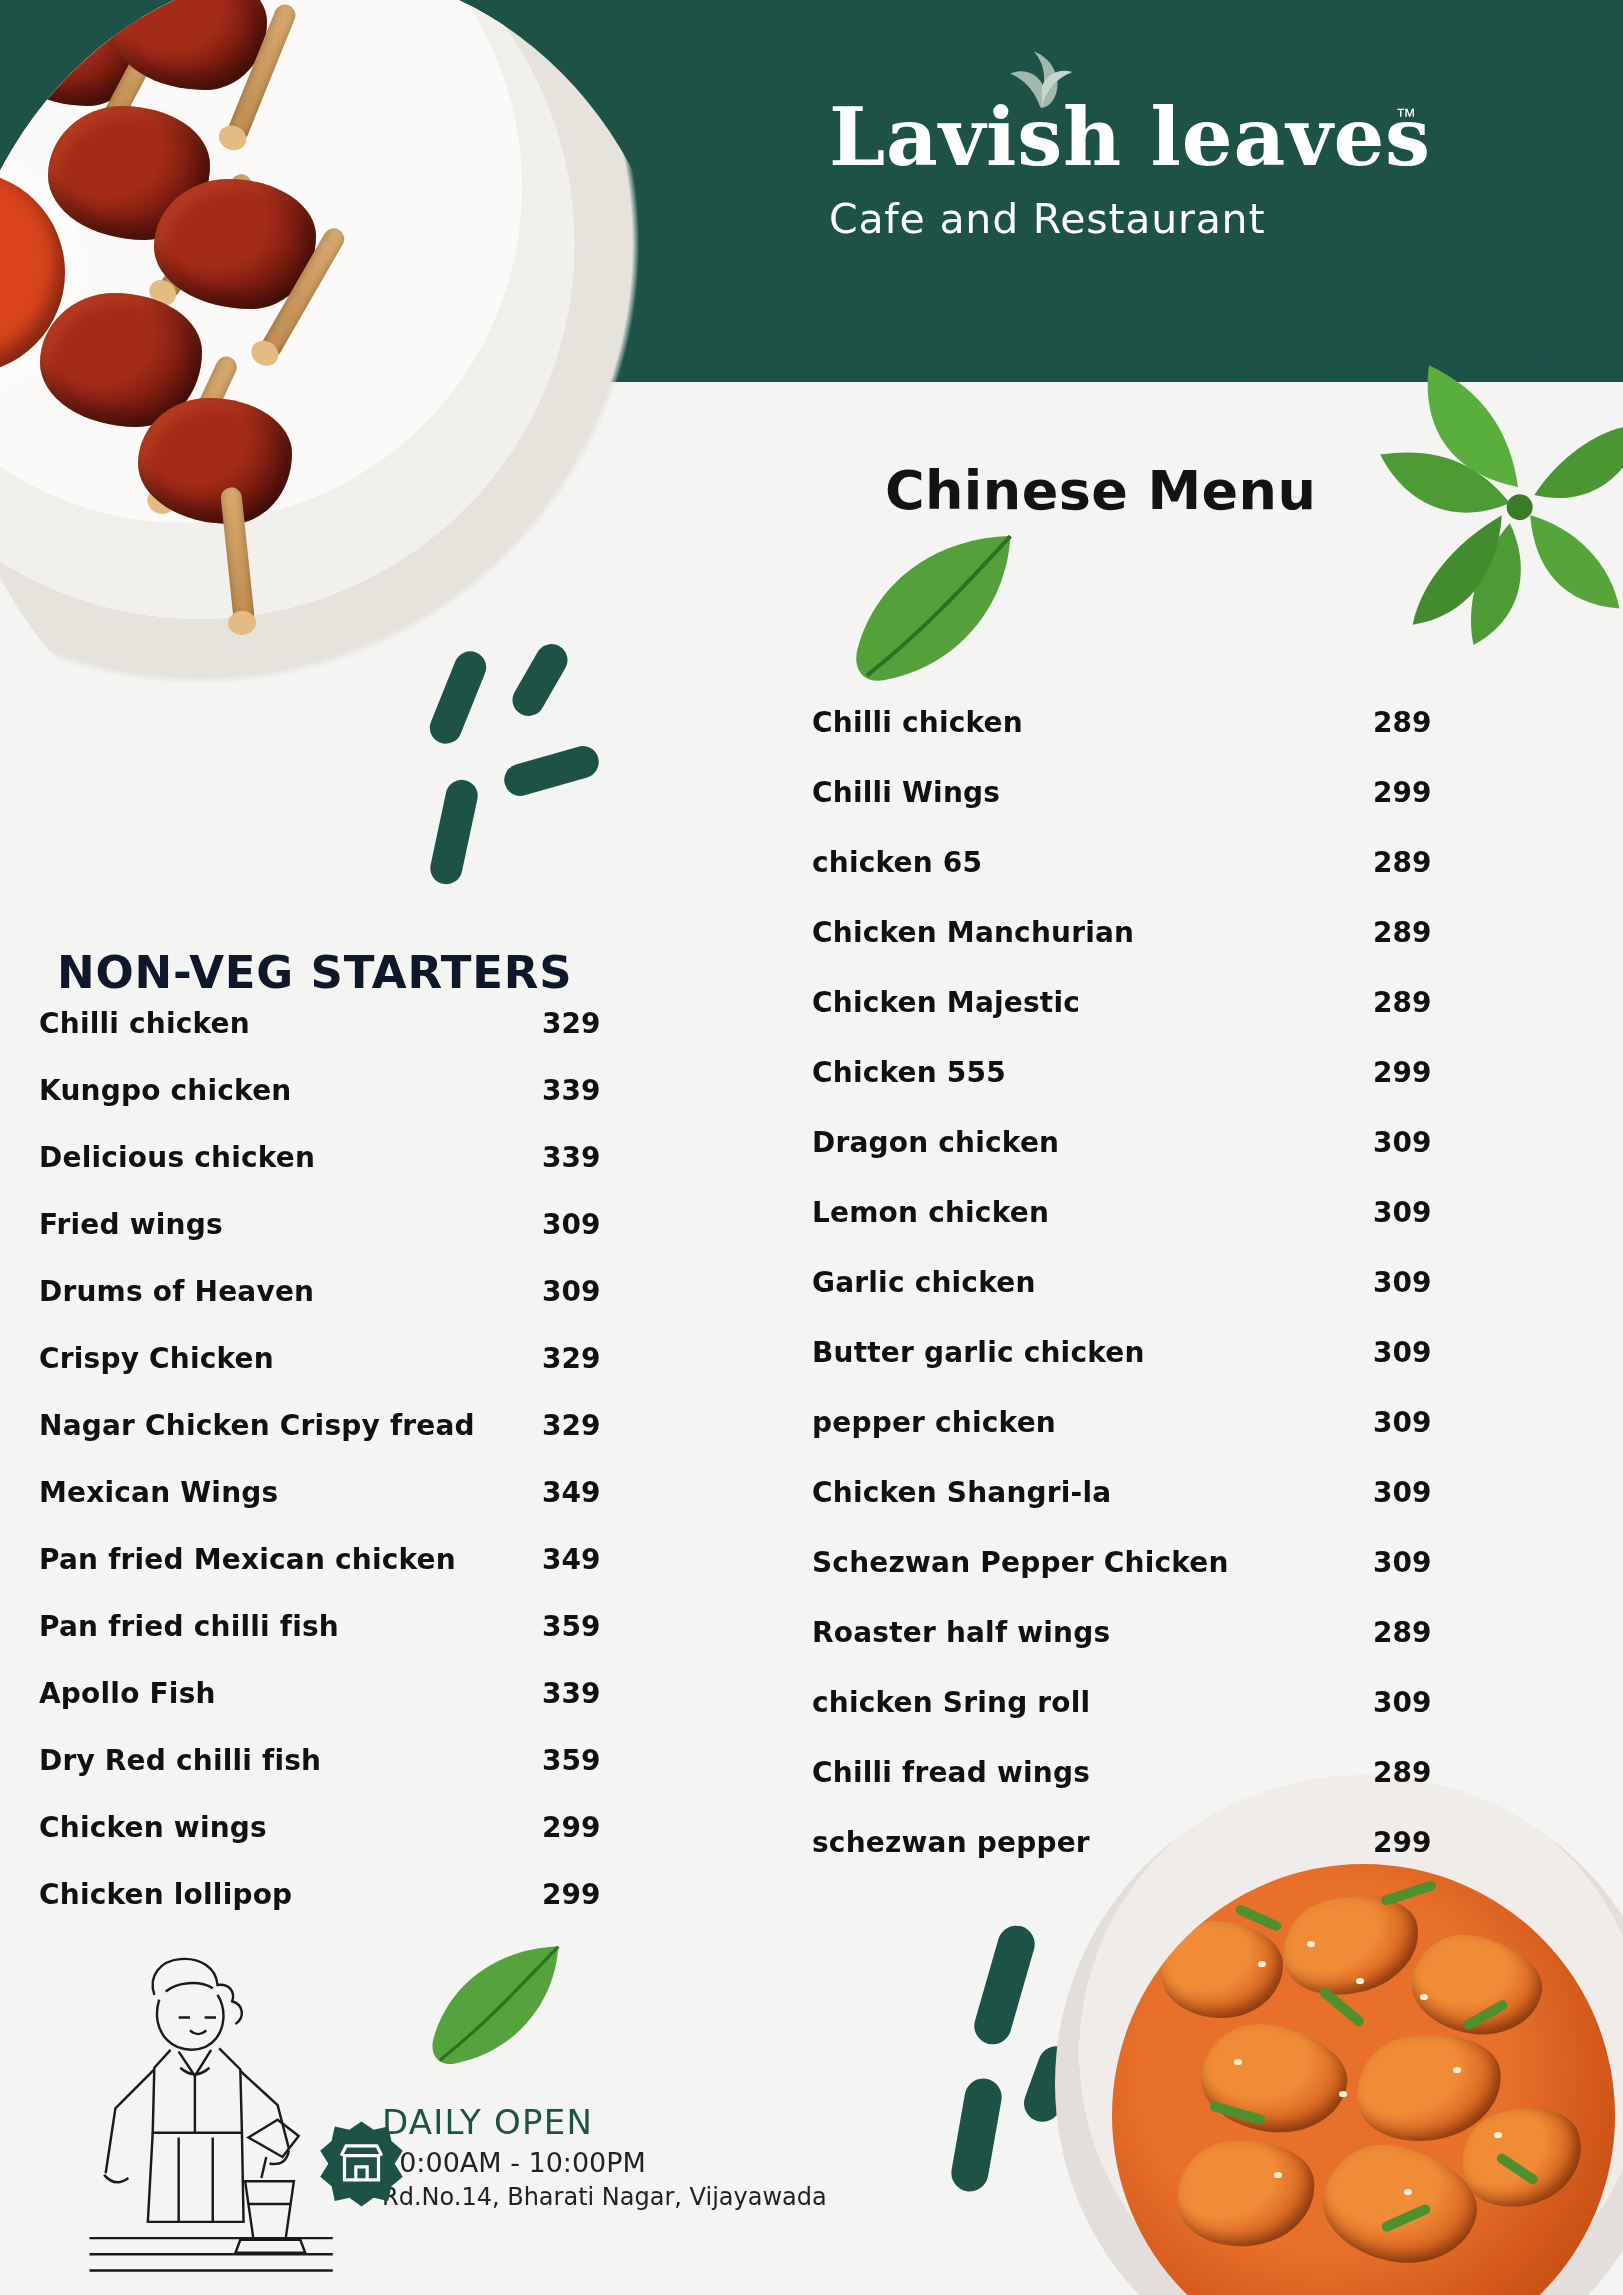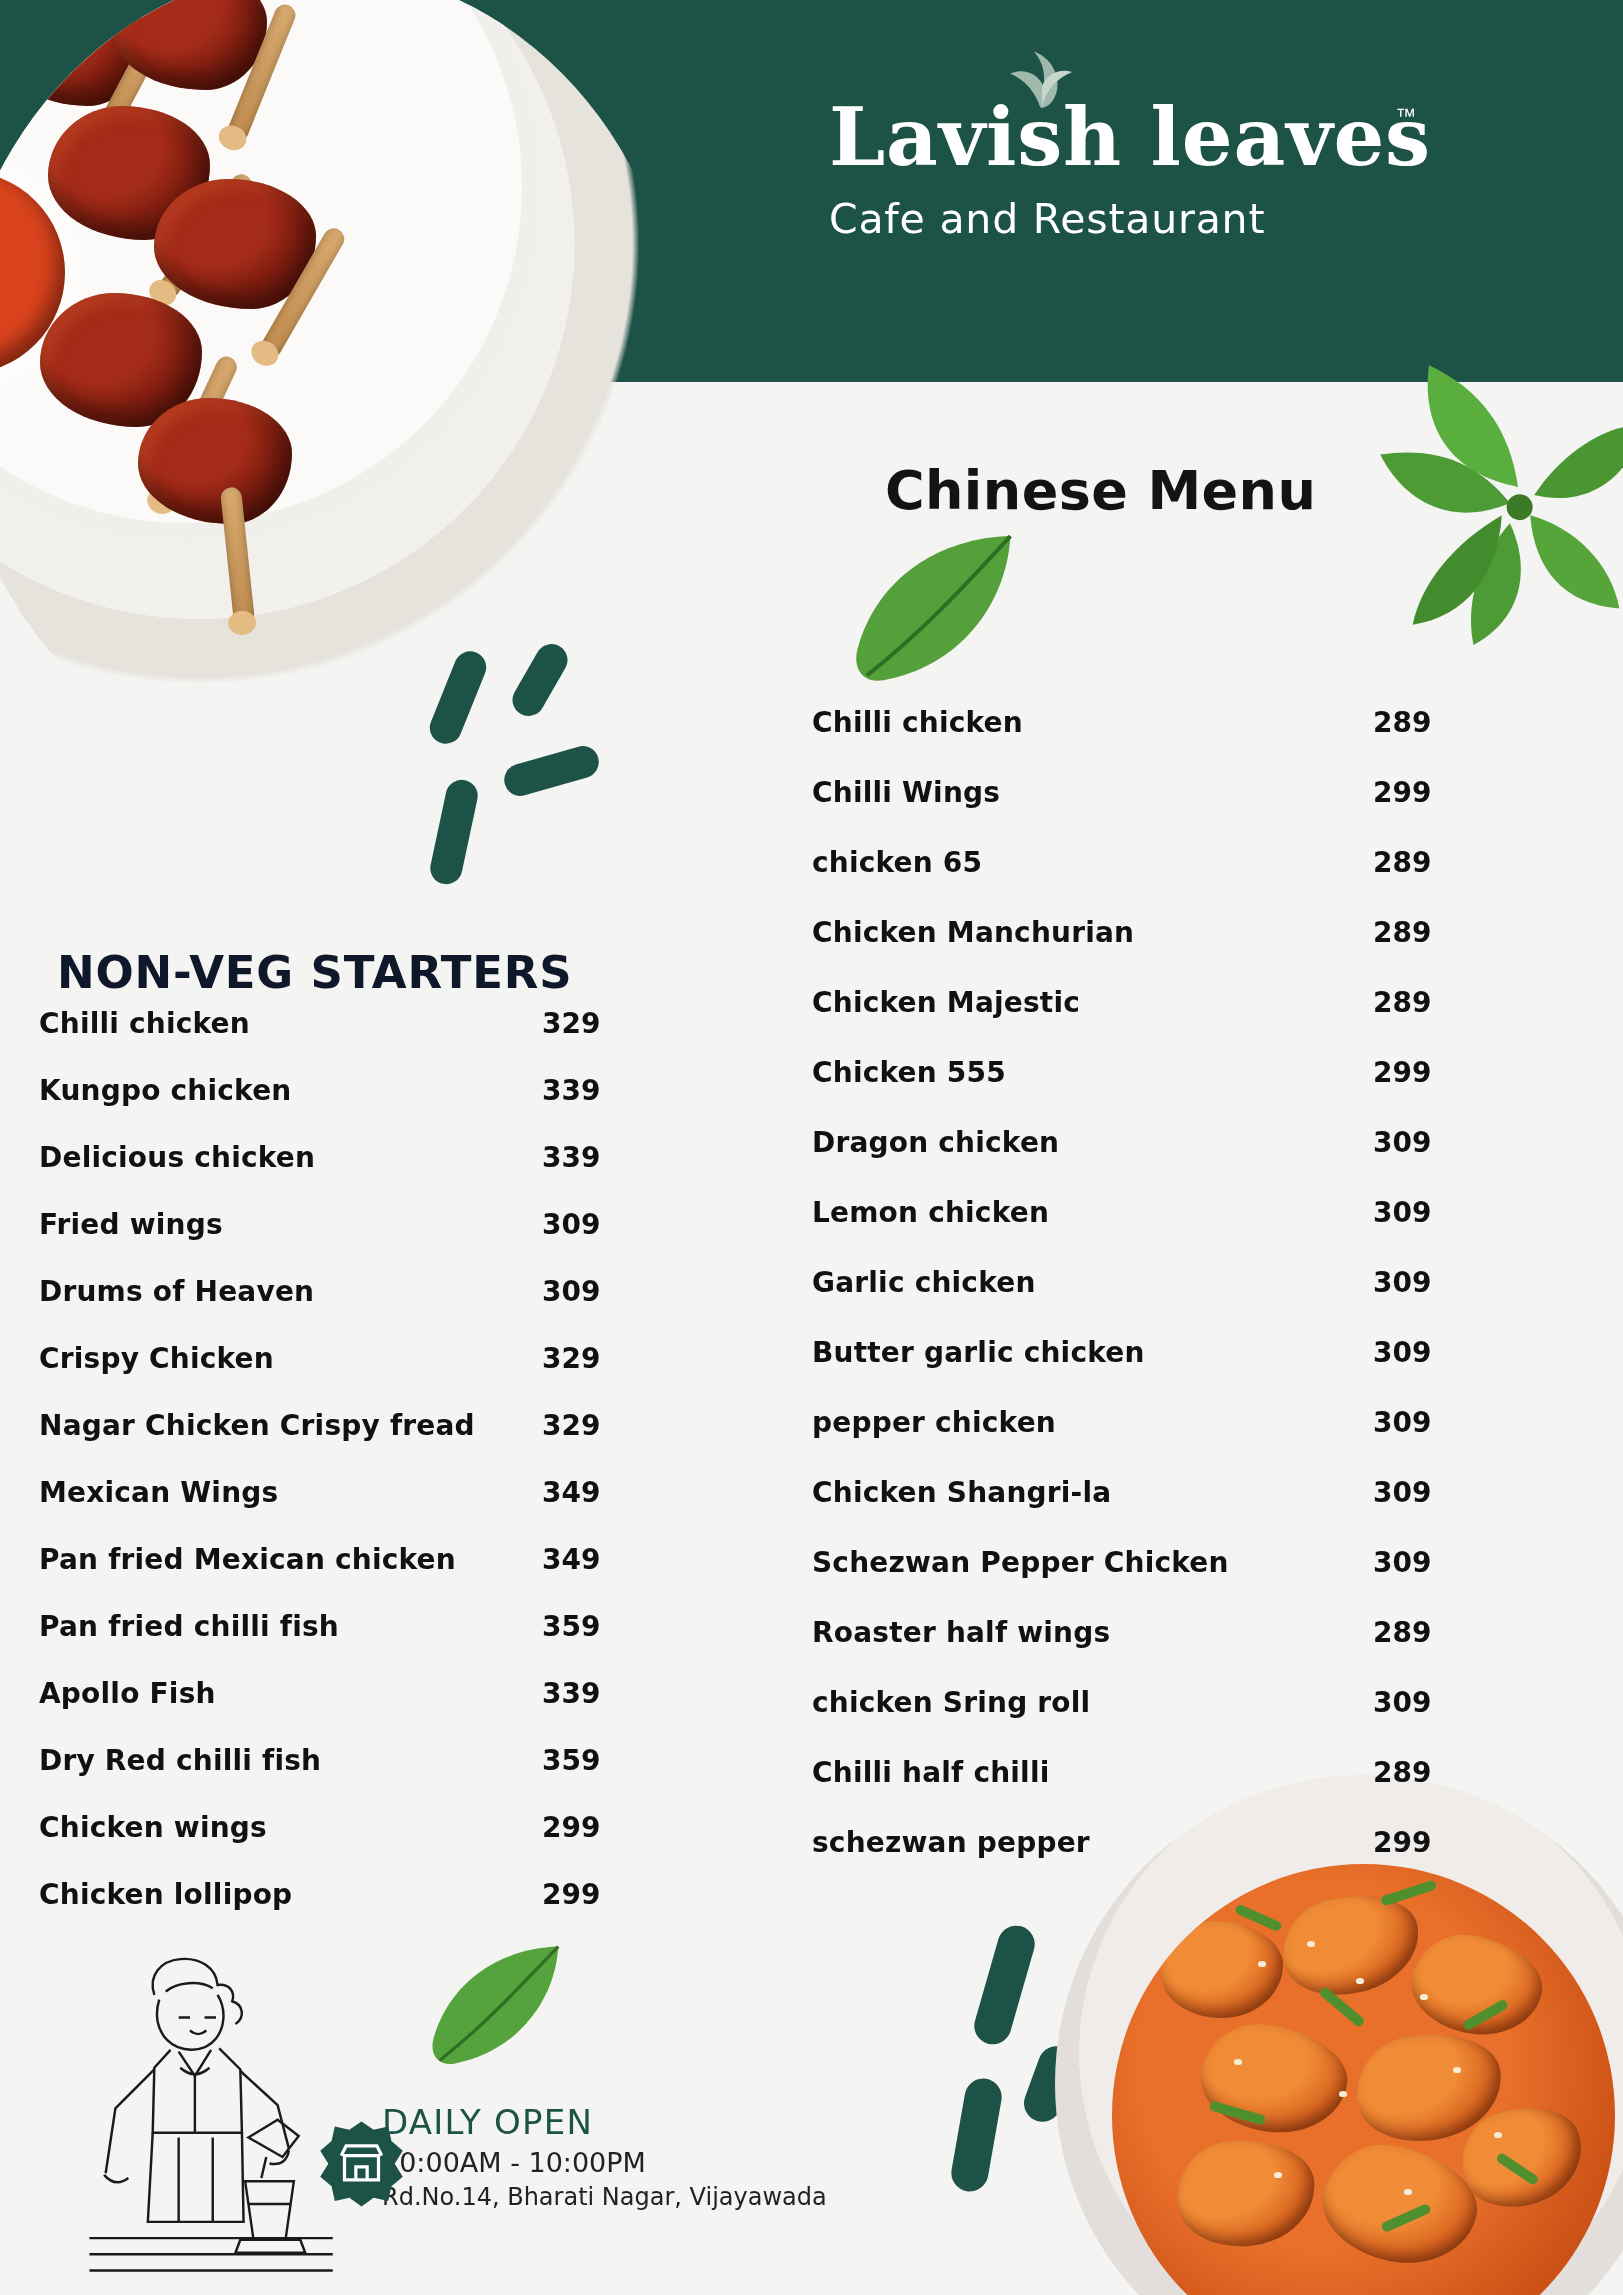--- a/index.html
+++ b/index.html
@@ -504,21 +504,21 @@
     </div>
     <div class="menu-row">
       <span class="item-name">Roaster half wings</span>
       <span class="item-price">289</span>
     </div>
     <div class="menu-row">
       <span class="item-name">chicken Sring roll</span>
       <span class="item-price">309</span>
     </div>
     <div class="menu-row">
-      <span class="item-name">Chilli half chilli</span>
+      <span class="item-name">Chilli fread wings</span>
       <span class="item-price">289</span>
     </div>
     <div class="menu-row">
       <span class="item-name">schezwan pepper</span>
       <span class="item-price">299</span>
     </div>
   </div>
 
 <svg class="barista" viewBox="0 0 360 430">
   <g fill="none" stroke="#1a1a1a" stroke-width="3">

